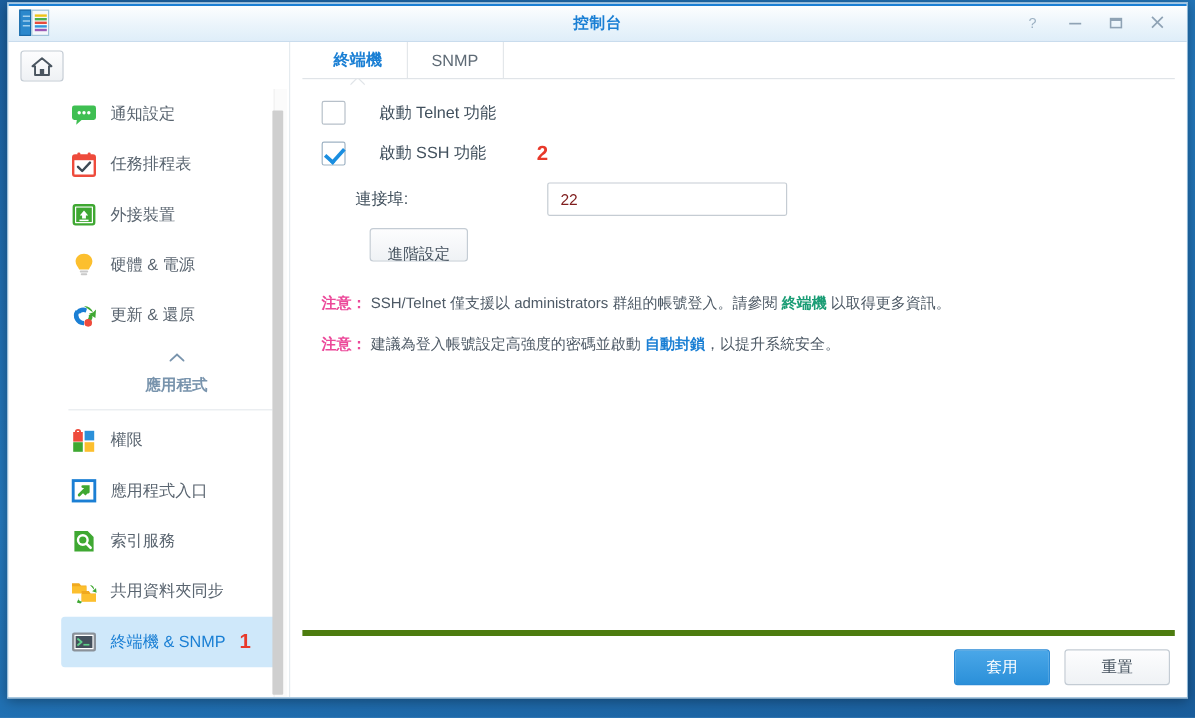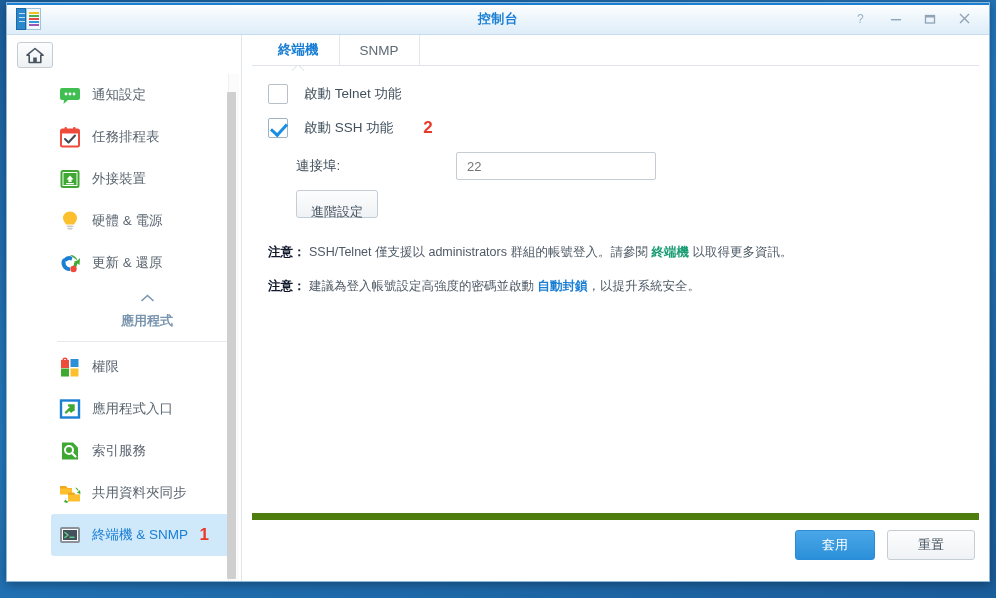--- a/index.html
+++ b/index.html
@@ -188,21 +188,21 @@
   #tabs-rule {
     height: 1px; background: #e0e4e8; margin: 0 10px 0 10px;
     flex: 0 0 1px; position: relative;
   }
 
   #panel { flex: 1; padding: 18px 22px 0 26px; min-height: 0; overflow: hidden; }
 
   .intro { font-size: 13.5px; color: #4e5a66; margin-bottom: 18px; }
 
   .chk-row {
-    display: flex; align-items: center; gap: 16px;
+    display: flex; align-items: center; gap: 28px;
     margin-bottom: 14px; cursor: pointer;
   }
   .chk {
     width: 20px; height: 20px; flex: 0 0 20px;
     border: 1px solid #b7c0c9; border-radius: 2px;
     background: #fff; position: relative;
   }
   .chk.checked { border-color: #9fb3c4; }
   .chk.checked::after {
     content: ""; position: absolute;
@@ -215,46 +215,47 @@
 
   .field-row {
     display: flex; align-items: center;
     margin: 4px 0 10px 28px;
   }
   .field-label { font-size: 13.5px; color: #41505d; width: 160px; }
   .field-input {
     width: 200px; height: 28px;
     border: 1px solid #c5ccd3; border-radius: 2px;
     background: #fff; padding: 0 10px;
-    font-size: 13px; color: #737373;
+    font-size: 13px; color: #7f1d1d;
     font-family: inherit; outline: none;
   }
   .btn-row { margin: 0 0 0 28px; }
   .btn-sec {
     min-width: 80px; height: 28px; padding: 12px 14px;
     border: 1px solid #c4ccd4; border-radius: 3px;
     background: linear-gradient(#fdfdfe,#eff2f5);
     font-size: 13px; color: #43505d; cursor: pointer;
     font-family: inherit;
+    margin-left: 12px;
   }
 
   .notes { margin-top: 24px; }
   .note {
     font-size: 12.5px; color: #4e5a66;
     margin-bottom: 16px; line-height: 1.4;
   }
-  .note .note-tag { color: #0f172a; font-weight: bold; }
+  .note .note-tag { color: #ec4899; font-weight: bold; }
   .note .note-link { color: #1a9d75; font-weight: bold; cursor: pointer; }
   .note .note-link.blue { color: #1a7fd4; }
 
   
   #footer {
     flex: 0 0 auto; height: 56px;
-    border-top: 7px solid #4d7c0f;
-    margin: 12px 10px; display: flex; align-items: center;
+    border-top: 5px solid #4d7c0f;
+    margin: 0 10px; display: flex; align-items: center;
     justify-content: flex-end; gap: 12px; padding-right: 4px;
   }
   .btn-primary {
     width: 80px; height: 30px; border-radius: 3px;
     border: 1px solid #2b8bd6;
     background: linear-gradient(#4aa7e8,#2b90d9);
     color: #fff; font-size: 13px; cursor: pointer;
     font-family: inherit;
   }
   .btn-reset {

